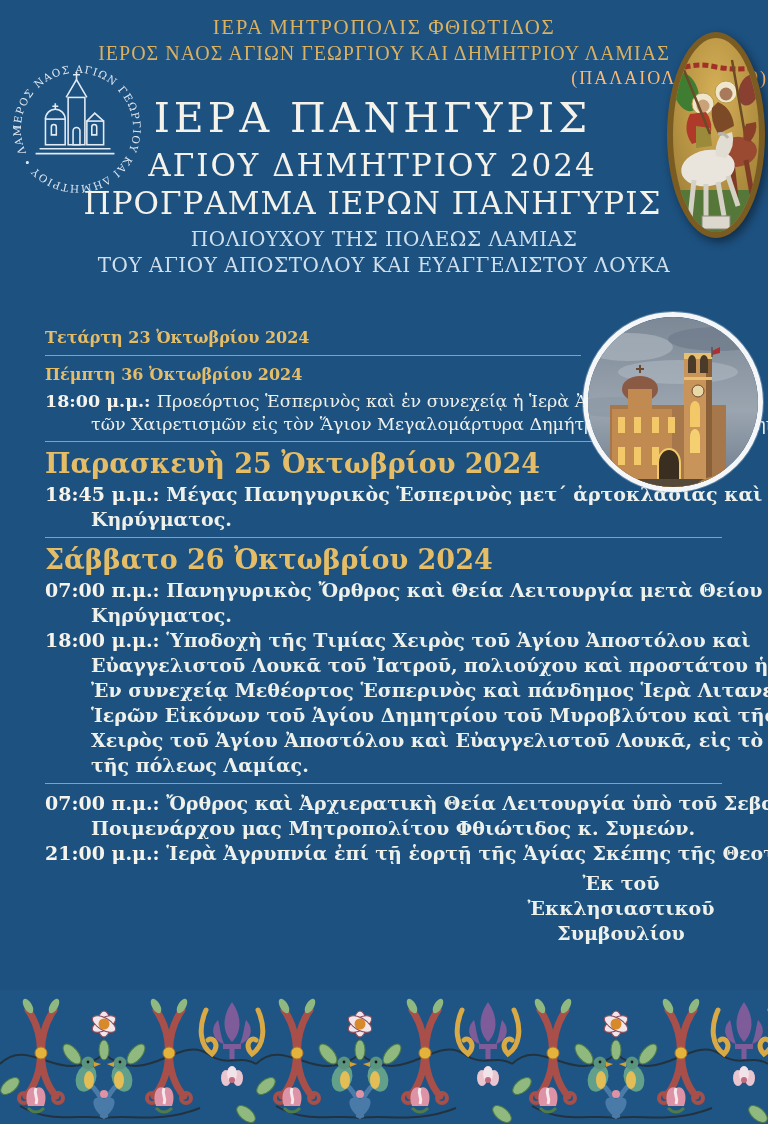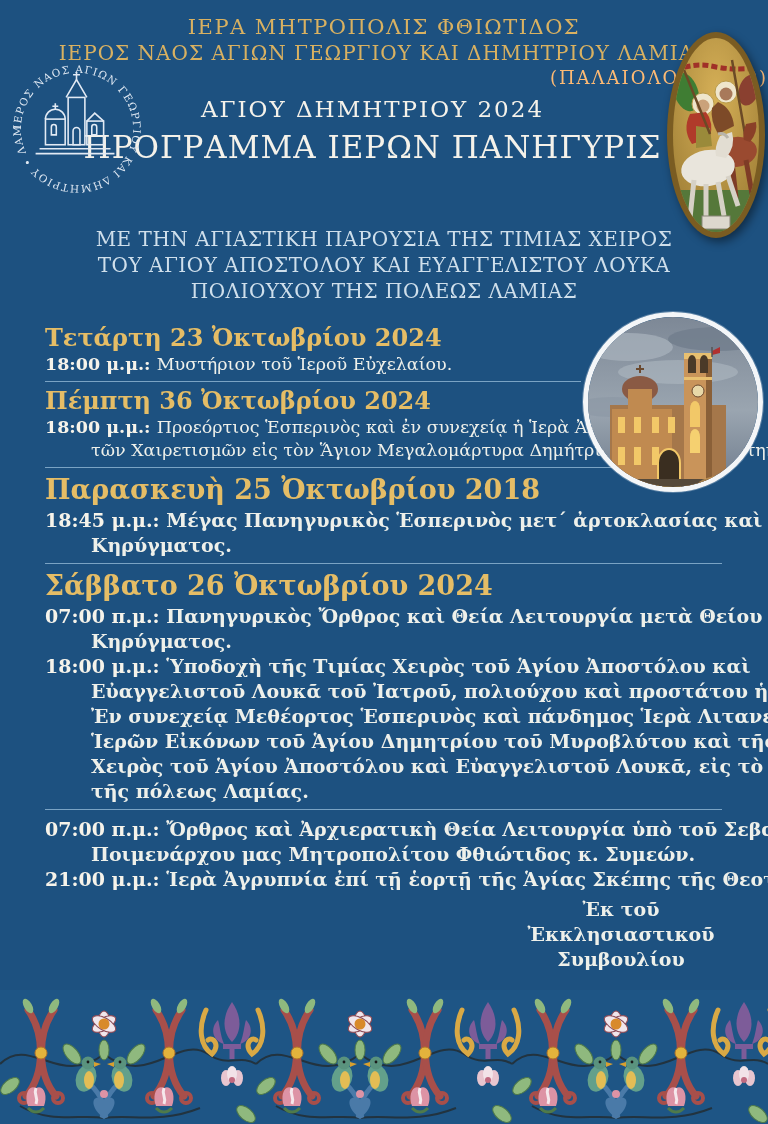--- a/index.html
+++ b/index.html
@@ -3,34 +3,34 @@
 <meta charset="utf-8">
 <style>
   html,body{margin:0;padding:0;background:#0e2f4e;}
   .poster{
     position:relative;width:768px;height:1124px;overflow:hidden;
     background:#1d5180;
     font-family:"DejaVu Serif", serif;
     -webkit-font-smoothing:antialiased;
   }
   
-  .hdr{position:absolute;top:14px;left:0;width:768px;text-align:center;z-index:2;}
+  .hdr{position:absolute;top:14px;left:0;width:768px;text-align:center;z-index:2;font-family:Liberation Serif, serif;}
   .hdr .h1{font-size:21px;line-height:26px;letter-spacing:1.5px;color:#d9b161;}
   .hdr .h2{font-size:20px;line-height:26px;letter-spacing:1px;color:#d9b161;}
   .hdr .h3{font-size:18px;line-height:24px;letter-spacing:2px;color:#fdba74;text-align:right;}
   .ttl{position:absolute;top:90px;left:0;width:745px;text-align:center;z-index:2;color:#f5f2ea;}
   .ttl .t1{font-size:41px;line-height:56px;letter-spacing:4px;}
-  .ttl .t2{font-size:23px;line-height:38px;letter-spacing:2px;}
+  .ttl .t2{font-size:31px;line-height:38px;letter-spacing:2px;}
   .ttl .t3{font-size:31px;line-height:38px;letter-spacing:1px;}
   .sub{position:absolute;top:226px;left:0;width:768px;text-align:center;z-index:2;
        color:#cfdfeb;font-size:20px;line-height:26px;letter-spacing:0.5px;}
   
   .sched{position:absolute;top:326px;left:45px;width:680px;z-index:2;}
   .entry{margin-bottom:5px;}
-  .entry .date{margin:0 0 3px 0;font-size:24px;line-height:24px;font-weight:bold;color:#e5bd66;}
+  .entry .date{margin:0 0 3px 0;font-size:16px;line-height:24px;font-weight:bold;color:#e5bd66;}
   .entry .item{margin:0;padding-left:46px;text-indent:-46px;white-space:nowrap;
                font-size:17.5px;line-height:23px;color:#eef0ea;}
   .entry .item .time{font-weight:bold;color:#f6f3ea;}
   .entry.large .date{font-size:27px;line-height:30px;}
   .entry.large .item{font-size:19px;line-height:25px;font-weight:bold;}
   .divider{border-top:1.5px solid #7aa3c4;margin:4px 0 7px 0;}
   .divider.short{width:536px;}
   .divider.long{width:677px;}
   .signoff{width:300px;margin-left:auto;position:relative;left:46px;margin-top:0;
            text-align:center;font-weight:bold;font-size:19px;line-height:25px;color:#eef0ea;}
@@ -106,43 +106,42 @@
     </g>
   </svg>
 
   <div class="hdr">
     <div class="h1">ΙΕΡΑ ΜΗΤΡΟΠΟΛΙΣ ΦΘΙΩΤΙΔΟΣ</div>
     <div class="h2">ΙΕΡΟΣ ΝΑΟΣ ΑΓΙΩΝ ΓΕΩΡΓΙΟΥ ΚΑΙ ΔΗΜΗΤΡΙΟΥ ΛΑΜΙΑΣ</div>
     <div class="h3">(ΠΑΛΑΙΟΛΟΓΟΥ 19)</div>
   </div>
 
   <div class="ttl">
+    <div class="t1">ΙΕΡΑ ΠΑΝΗΓΥΡΙΣ</div>
     <div class="t2">ΑΓΙΟΥ ΔΗΜΗΤΡΙΟΥ 2024</div>
     <div class="t3">ΠΡΟΓΡΑΜΜΑ ΙΕΡΩΝ ΠΑΝΗΓΥΡΙΣ</div>
   </div>
 
   <div class="sub">
-    <div>ΜΕ ΤΗΝ ΑΓΙΑΣΤΙΚΗ ΠΑΡΟΥΣΙΑ ΤΗΣ ΤΙΜΙΑΣ ΧΕΙΡΟΣ</div>
+    <div>ΠΟΛΙΟΥΧΟΥ ΤΗΣ ΠΟΛΕΩΣ ΛΑΜΙΑΣ</div>
     <div>ΤΟΥ ΑΓΙΟΥ ΑΠΟΣΤΟΛΟΥ ΚΑΙ ΕΥΑΓΓΕΛΙΣΤΟΥ ΛΟΥΚΑ</div>
-    <div>ΠΟΛΙΟΥΧΟΥ ΤΗΣ ΠΟΛΕΩΣ ΛΑΜΙΑΣ</div>
   </div>
 
   <div class="sched">
       <section class="entry">
         <h3 class="date">Τετάρτη 23 Ὀκτωβρίου 2024</h3>
-        <p class="item"><strong class="time">18:00 μ.μ.: </strong>Μυστήριον τοῦ Ἱεροῦ Εὐχελαίου.</p>
       </section>
       <div class="divider short"></div>
       <section class="entry">
         <h3 class="date">Πέμπτη 36 Ὀκτωβρίου 2024</h3>
         <p class="item"><strong class="time">18:00 μ.μ.: </strong>Προεόρτιος Ἑσπερινὸς καὶ ἐν συνεχείᾳ ἡ Ἱερὰ Ἀκολουθία<br>τῶν Χαιρετισμῶν εἰς τὸν Ἅγιον Μεγαλομάρτυρα Δημήτριον τὸν Μυροβλύτην.</p>
       </section>
       <div class="divider long"></div>
       <section class="entry large">
-        <h3 class="date">Παρασκευὴ 25 Ὀκτωβρίου 2018</h3>
+        <h3 class="date">Παρασκευὴ 25 Ὀκτωβρίου 2024</h3>
         <p class="item"><strong class="time">18:45 μ.μ.: </strong>Μέγας Πανηγυρικὸς Ἑσπερινὸς μετ΄ ἀρτοκλασίας καὶ Θείου<br>Κηρύγματος.</p>
       </section>
       <div class="divider long"></div>
       <section class="entry large">
         <h3 class="date">Σάββατο 26 Ὀκτωβρίου 2024</h3>
         <p class="item"><strong class="time">07:00 π.μ.: </strong>Πανηγυρικὸς Ὄρθρος καὶ Θεία Λειτουργία μετὰ Θείου<br>Κηρύγματος.</p>
         <p class="item"><strong class="time">18:00 μ.μ.: </strong>Ὑποδοχὴ τῆς Τιμίας Χειρὸς τοῦ Ἁγίου Ἀποστόλου καὶ<br>Εὐαγγελιστοῦ Λουκᾶ τοῦ Ἰατροῦ, πολιούχου καὶ προστάτου ἡμῶν.<br>Ἐν συνεχείᾳ Μεθέορτος Ἑσπερινὸς καὶ πάνδημος Ἱερὰ Λιτανεία τῶν<br>Ἱερῶν Εἰκόνων τοῦ Ἁγίου Δημητρίου τοῦ Μυροβλύτου καὶ τῆς Τιμίας<br>Χειρὸς τοῦ Ἁγίου Ἀποστόλου καὶ Εὐαγγελιστοῦ Λουκᾶ, εἰς τὸ κέντρον<br>τῆς πόλεως Λαμίας.</p>
       </section>
       <div class="divider long"></div>
       <section class="entry large">

